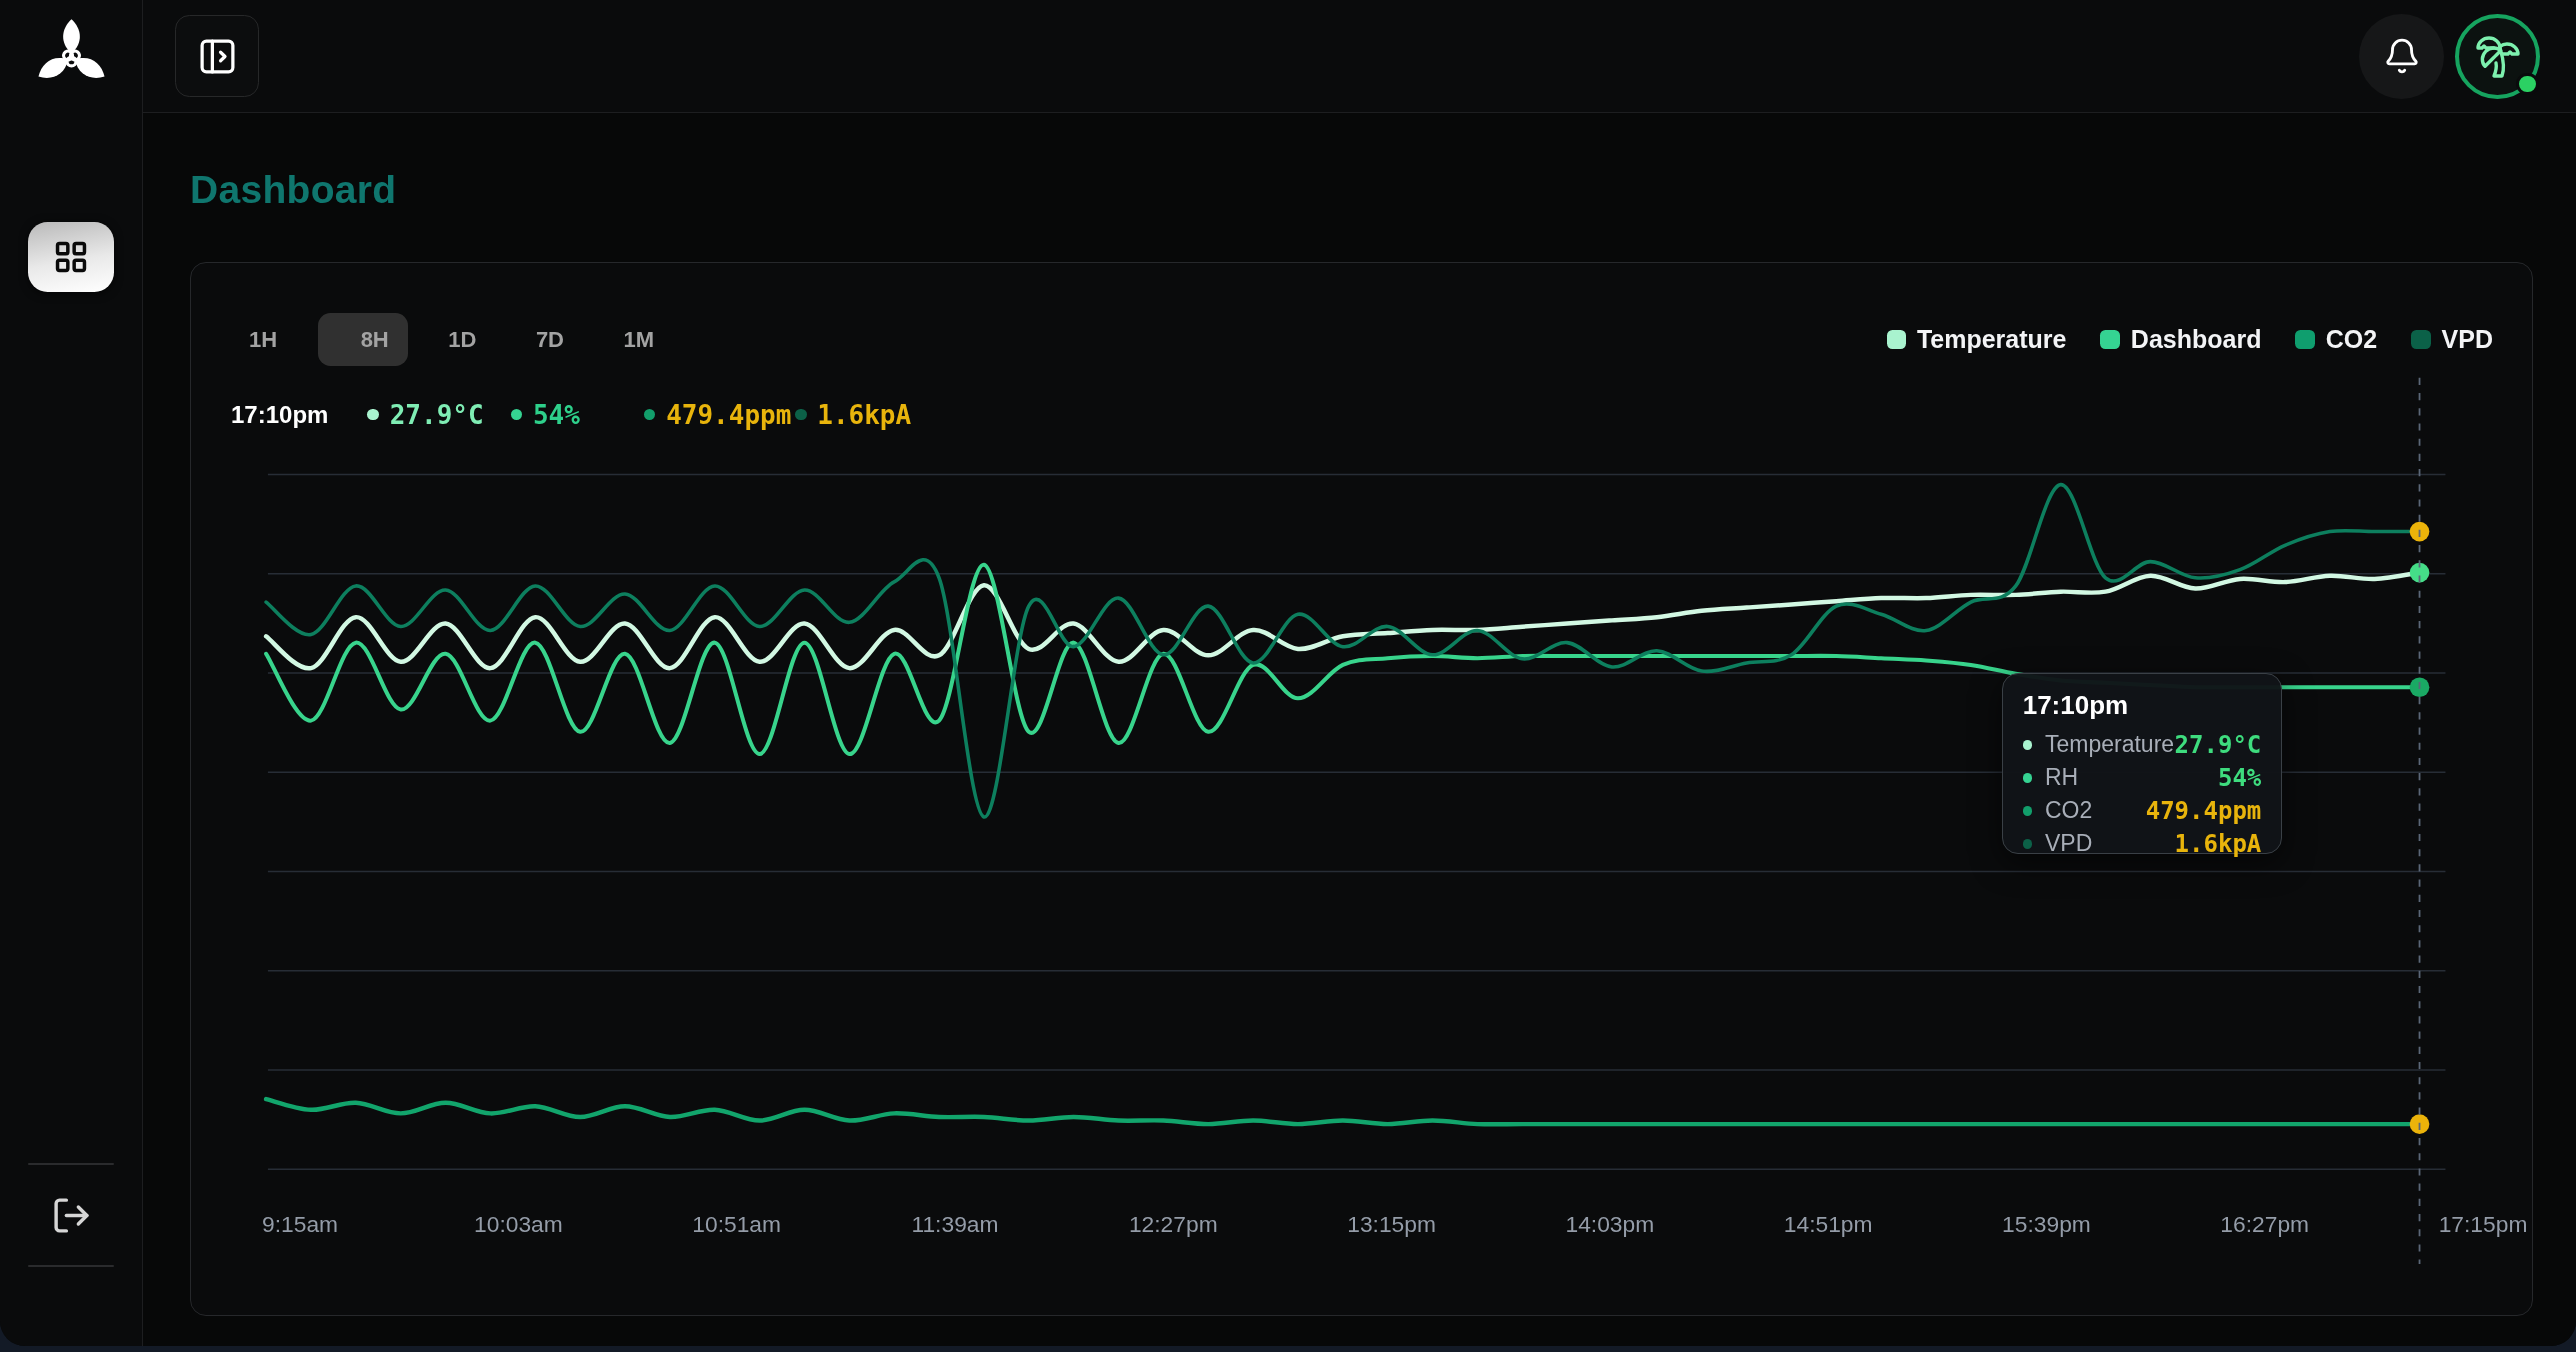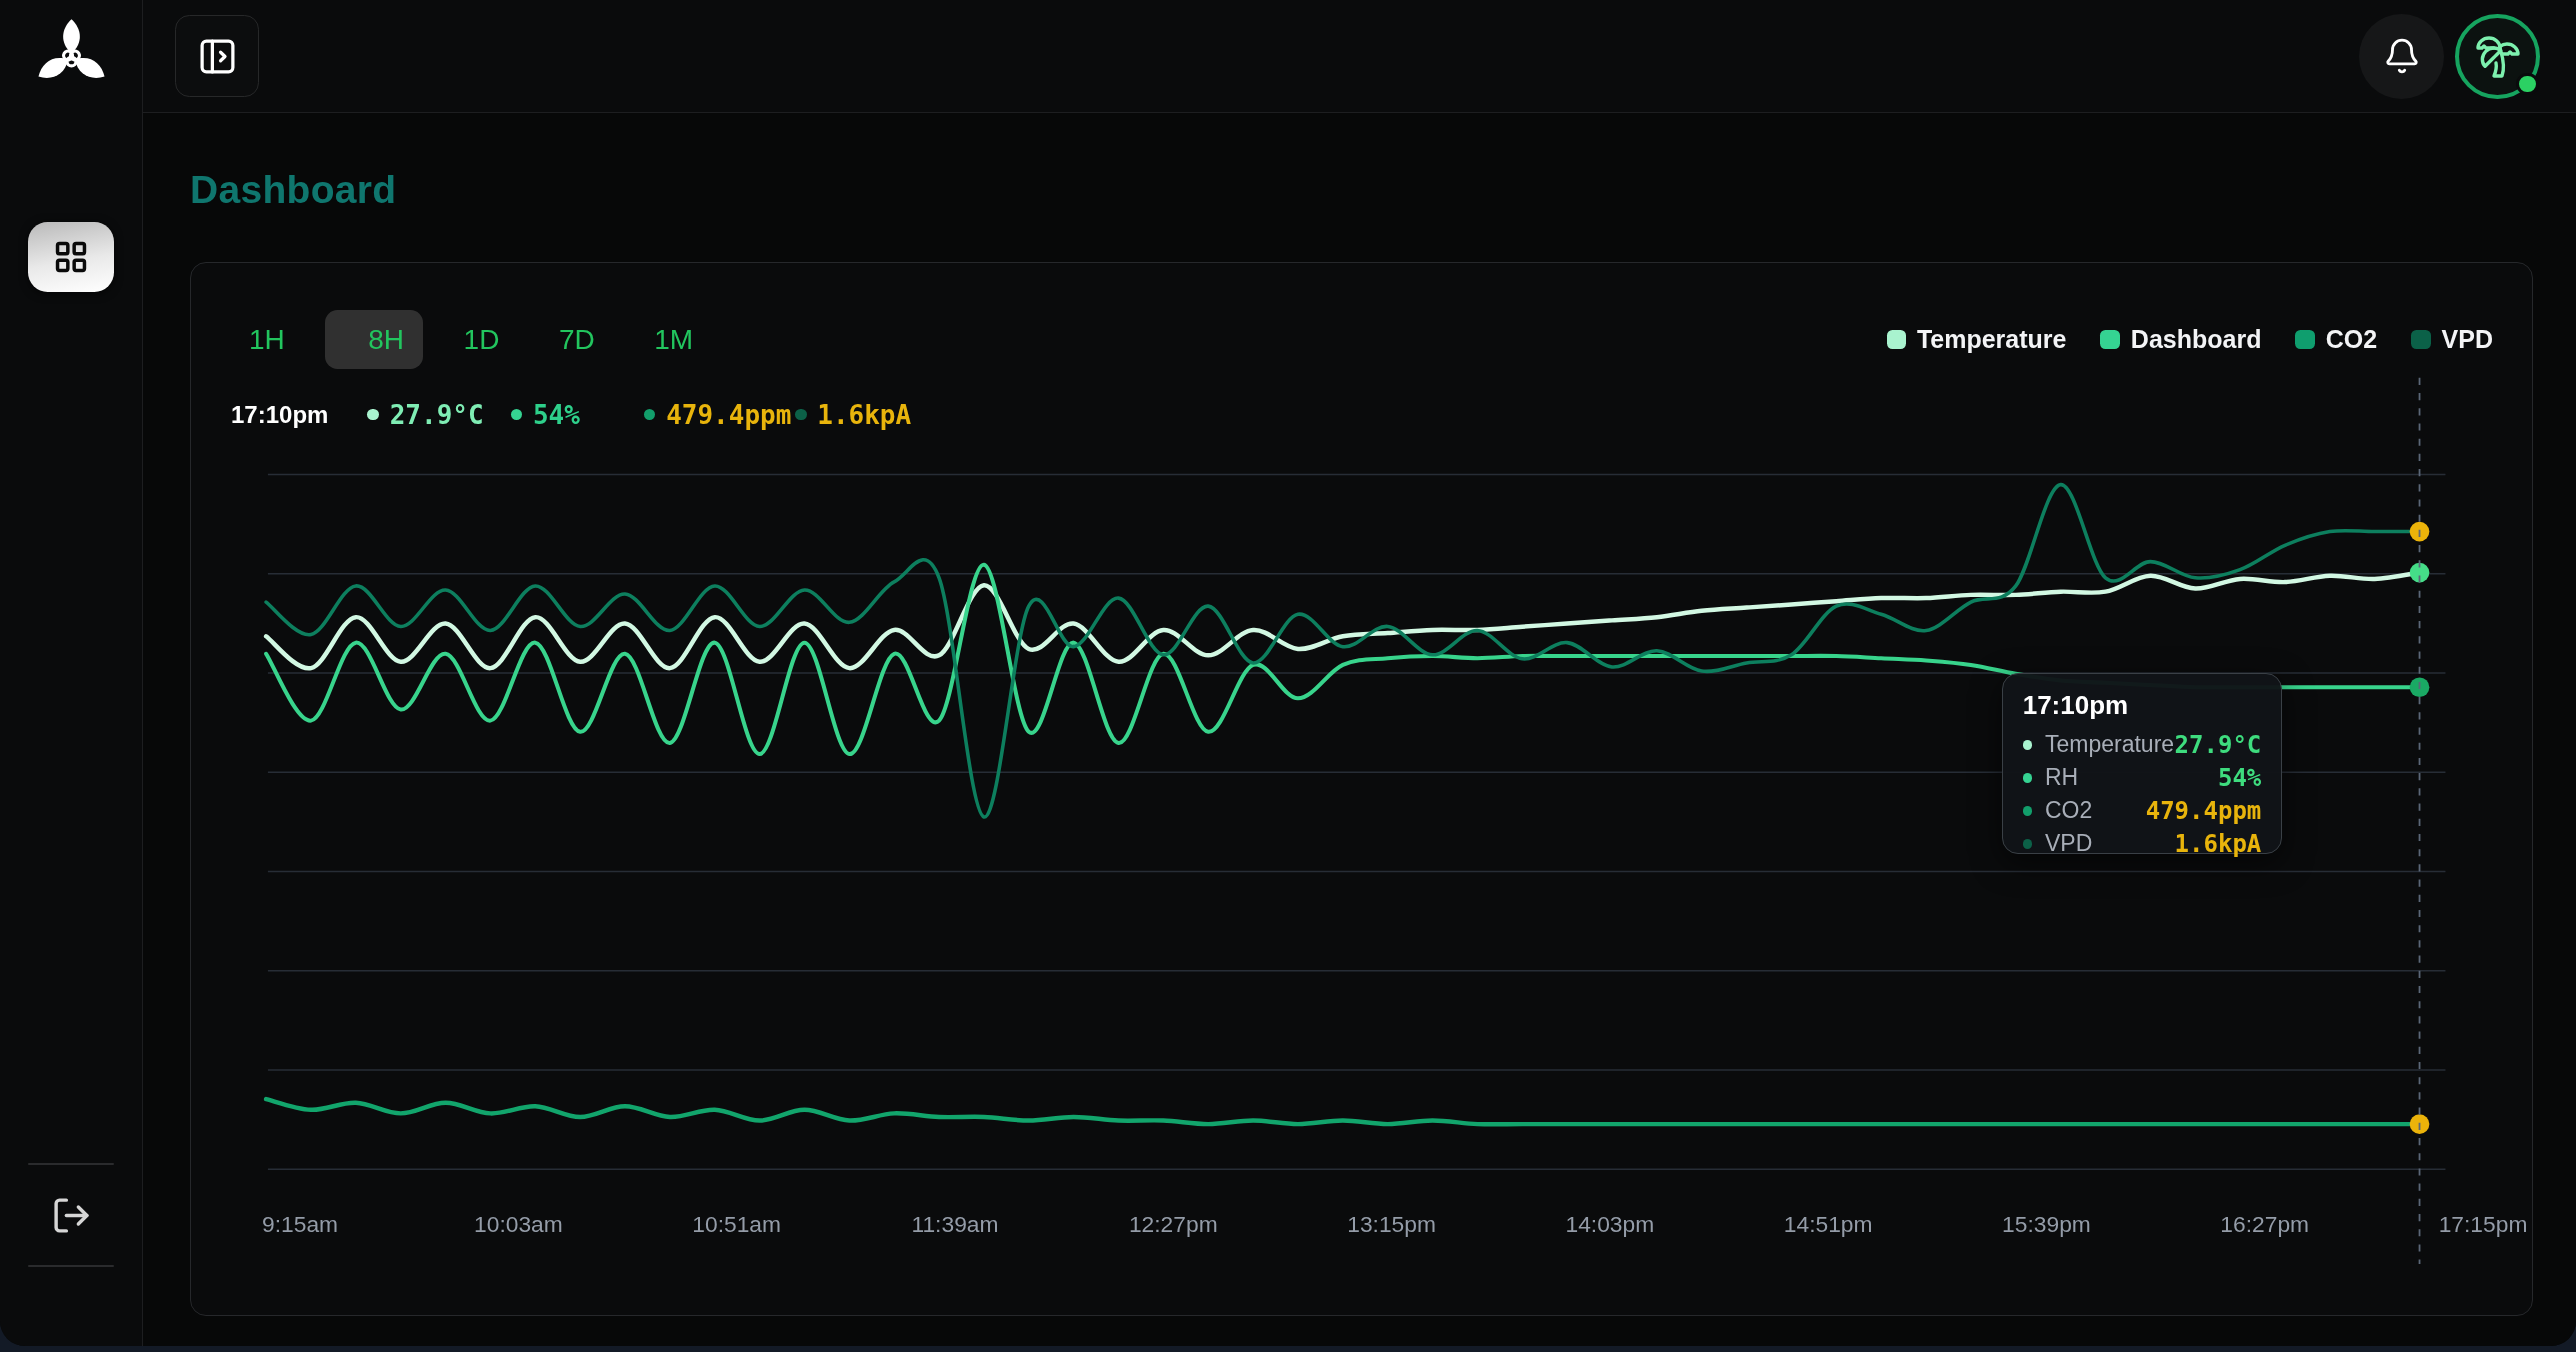--- a/index.html
+++ b/index.html
@@ -37,21 +37,21 @@
 
   .main { flex:1; background:#070808; position:relative; }
   .page-title { margin:55px 0 0 47px; font-size:39px; font-weight:700; color:#0f766e; letter-spacing:0.3px; }
 
   
   .card { position:relative; margin:50px 43px 0 47px; width:2343px; height:1054px;
     background:#0a0b0c; border:1.3px solid #26282b; border-radius:16px; overflow:hidden; }
   .card-head { position:absolute; left:39px; right:39px; top:45px; height:63px;
     display:flex; align-items:center; justify-content:space-between; }
   .tabs { display:flex; gap:21.5px; align-items:center; }
-  .tab { font-family:"Liberation Sans", sans-serif; font-size:28px; font-weight:400; color:#22c55e;
+  .tab { font-family:"Liberation Sans", sans-serif; font-size:22px; font-weight:700; color:#a3a3a3;
     background:transparent; border:none; border-radius:12.5px; padding:13.4px 19px; cursor:pointer; }
   .tab.active { background:#303030;padding-left:43px; }
   .legend { display:flex; gap:34px; align-items:center; }
   .legend-item { display:flex; align-items:center; gap:10.7px; cursor:pointer; }
   .legend-swatch { width:19.7px; height:19.7px; border-radius:5.4px; }
   .legend-label { font-size:25px; font-weight:700; color:#f3f4f6; }
 
   .readings { position:absolute; left:40px; top:132px; display:flex; align-items:center; height:39px; }
   .r-time { font-size:24px; font-weight:700; color:#ffffff; }
   .reading { display:flex; align-items:center; }

